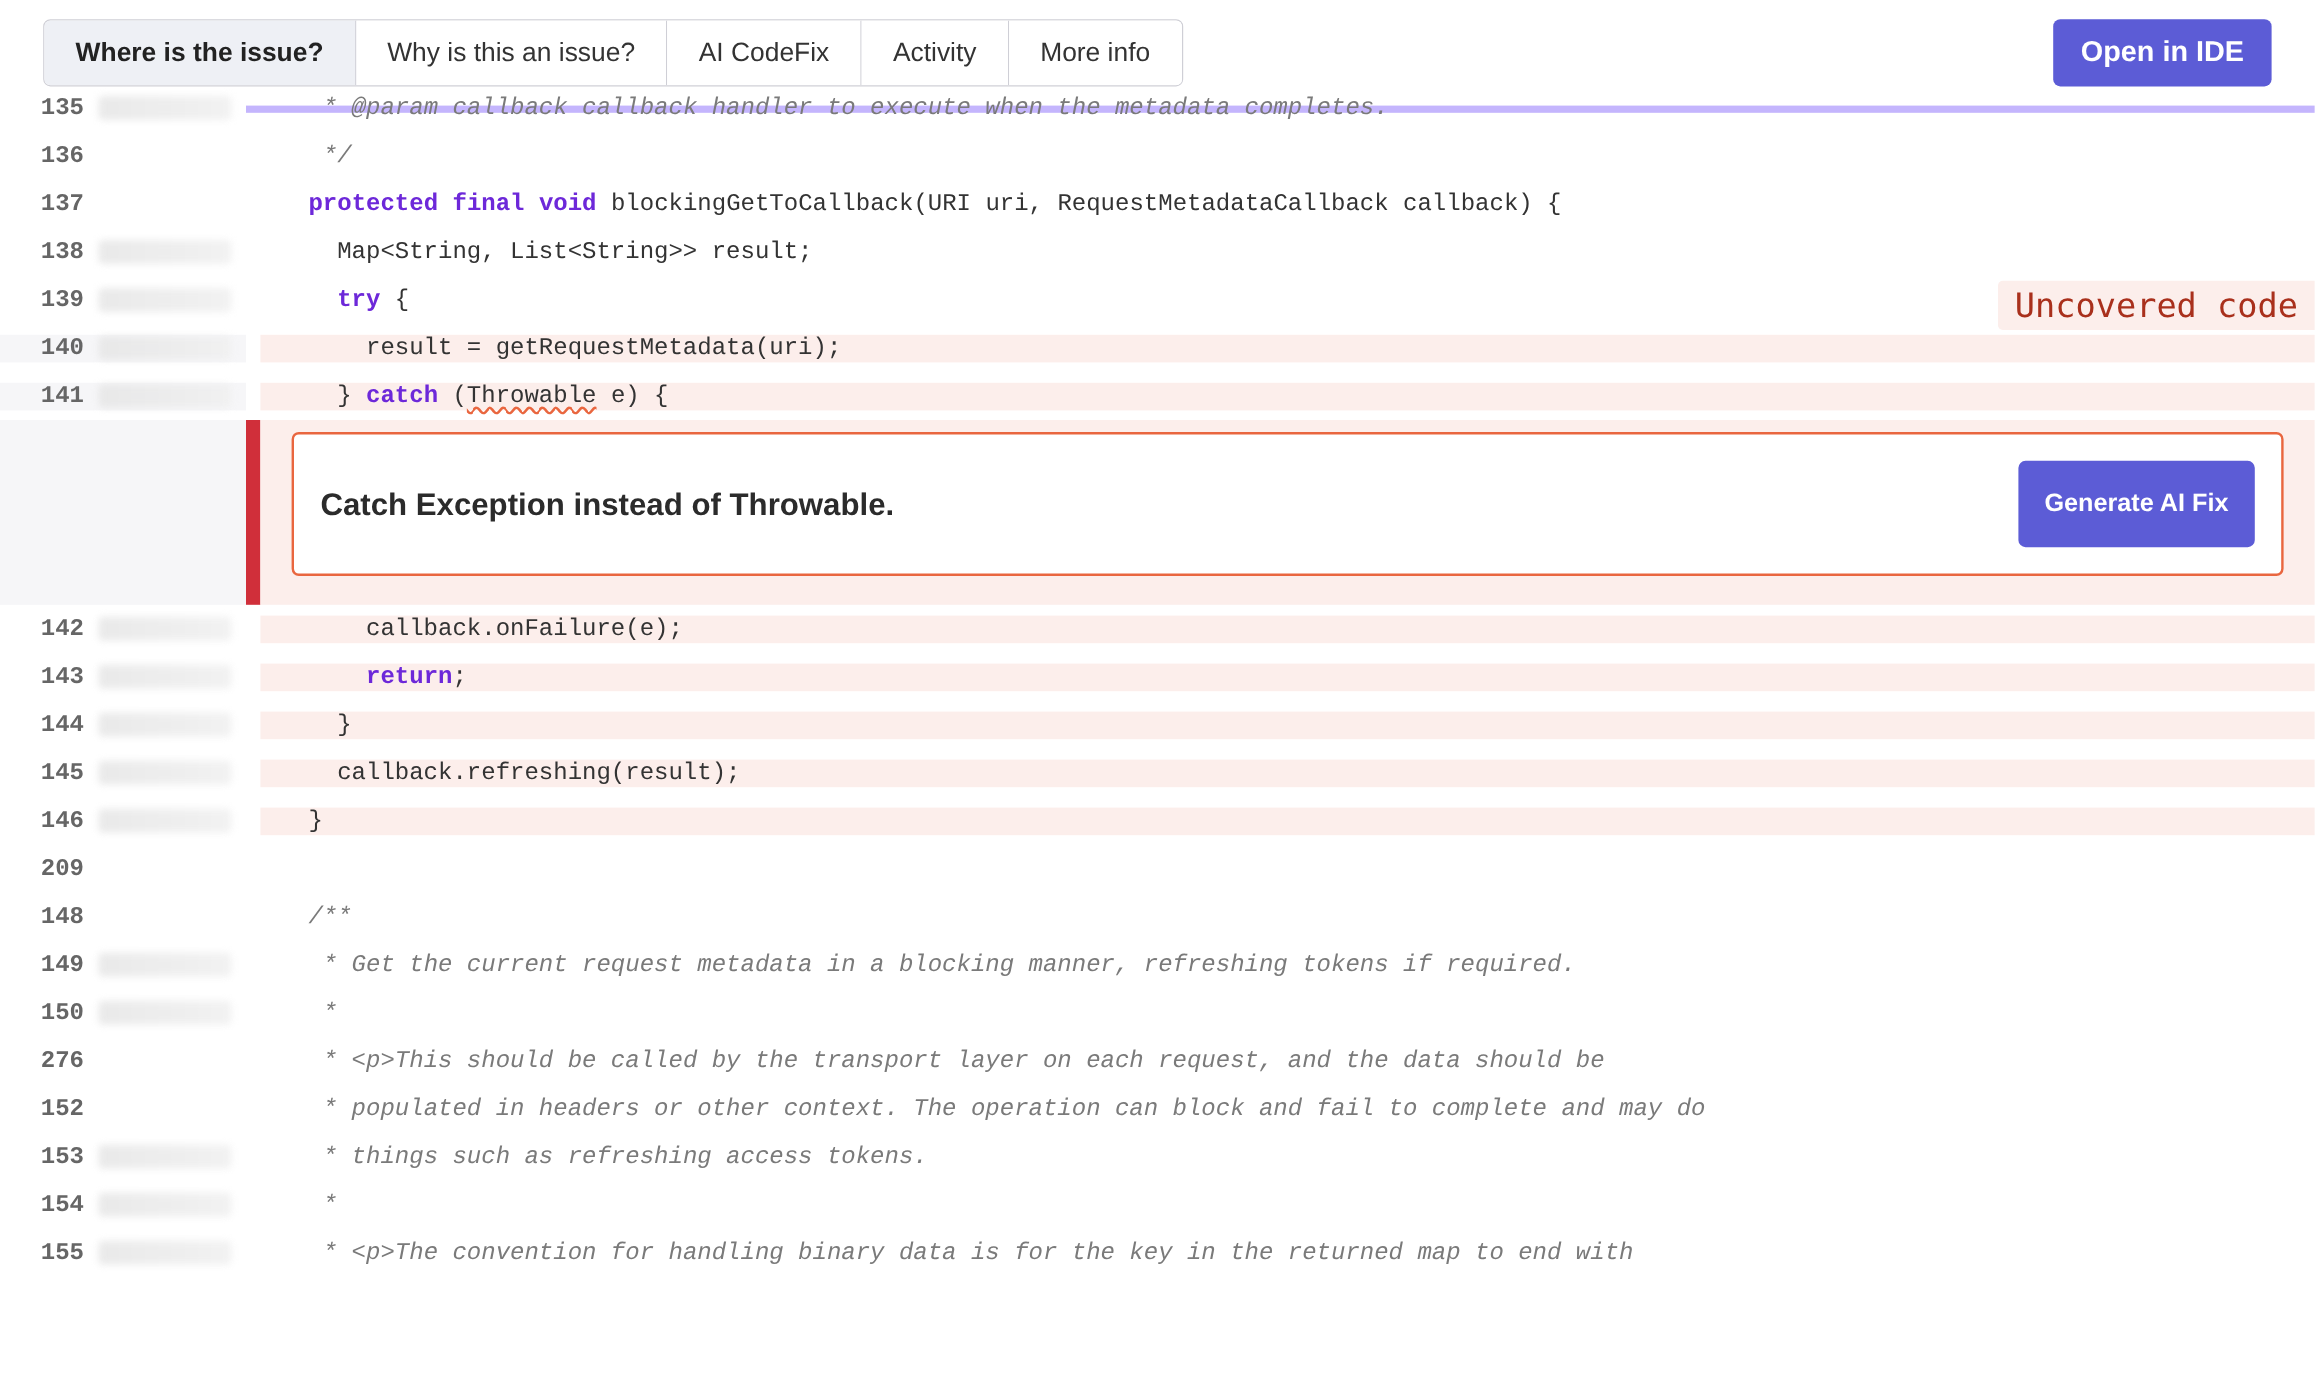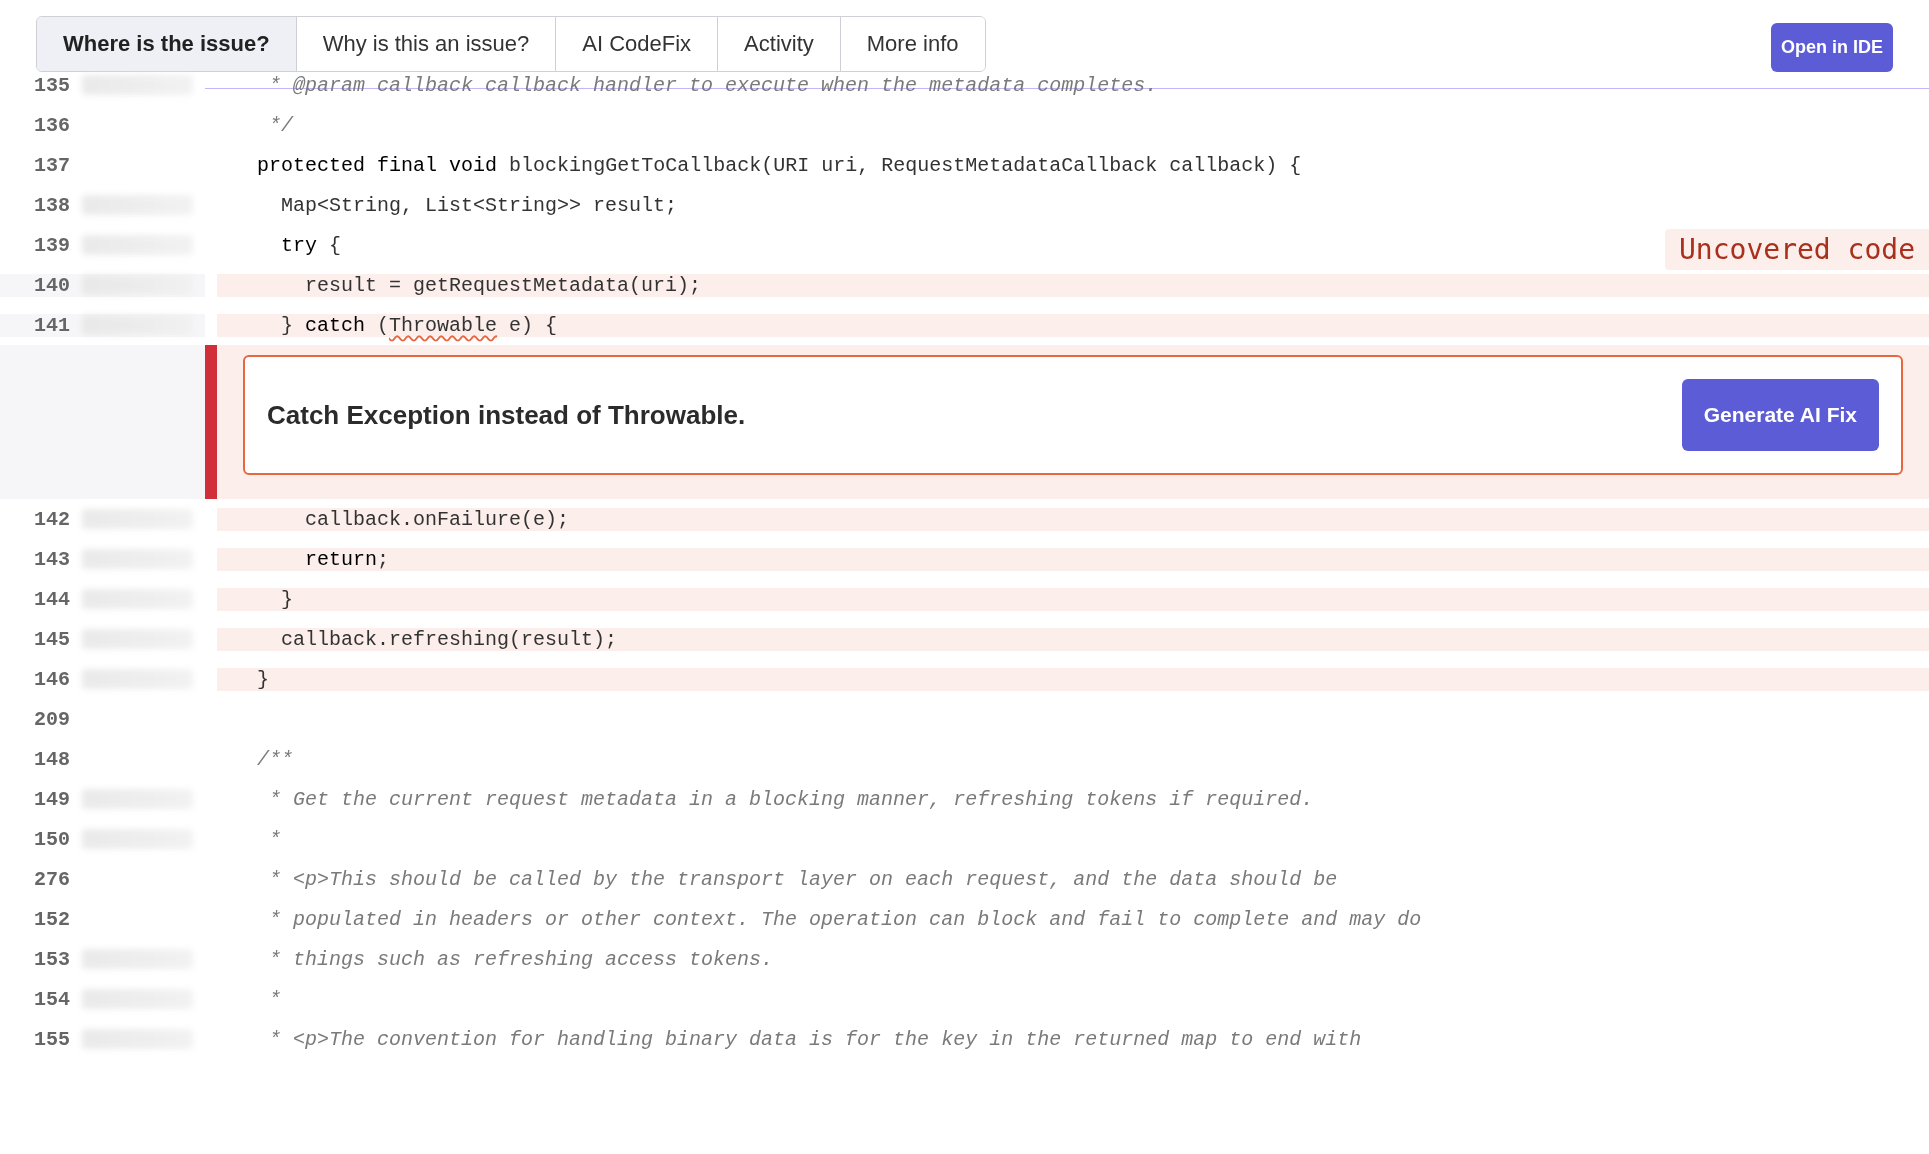--- a/index.html
+++ b/index.html
@@ -5,23 +5,23 @@
   * { margin: 0; padding: 0; box-sizing: border-box; }
   body {
     font-family: -apple-system, BlinkMacSystemFont, "Segoe UI", Helvetica, Arial, sans-serif;
     background: #fff;
     color: #333;
     width: 1929px;
   }
   .header {
     display: flex;
     justify-content: space-between;
-    align-items: flex-end;
+    align-items: flex-start;
     padding: 16px 36px;
-    border-bottom: 1px solid #c4b5fd;
+    border-bottom: 6px solid #c4b5fd;
   }
   .tabs {
     display: flex;
     border: 1px solid #cfcfd6;
     border-radius: 6px;
     overflow: hidden;
   }
   .tab {
     padding: 14px 26px;
     font-size: 22px;
@@ -33,23 +33,23 @@
   .tab:last-child { border-right: none; }
   .tab.active {
     background: #eef0f5;
     font-weight: 700;
     color: #222;
   }
   .btn-primary {
     background: #5c5cd6;
     color: #fff;
     border: none;
-    padding: 14px 10px;
+    padding: 14px 23px;
     border-radius: 6px;
-    font-size: 18px;
+    font-size: 24px;
     font-weight: 700;
     cursor: pointer;
   }
   .code-panel {
     position: relative;
     font-family: "SFMono-Regular", Consolas, "Liberation Mono", Menlo, monospace;
     font-size: 20px;
   }
   .code-row {
     display: flex;
@@ -121,21 +121,21 @@
   .issue-msg {
     font-family: -apple-system, BlinkMacSystemFont, sans-serif;
     font-size: 26px;
     font-weight: 700;
     color: #2b2b2b;
   }
   .btn-fix {
     background: #5c5cd6; color:#fff; border:none; padding: 24px 22px; font-size:21px; font-weight:700; border-radius:6px; cursor:pointer;
   }
   
-  .kw { color: #000000; font-weight:400; }
+  .kw { color: #6d28d9; font-weight:700; }
   .cmt { color: #7a7a7a; font-style: italic; }
   .squiggle {
     text-decoration: underline wavy #e9663f;
     text-decoration-thickness: 2px;
     text-underline-offset: 4px;
   }
   .uncovered-badge {
     position: absolute;
     top: 170px;
     right: 0;

